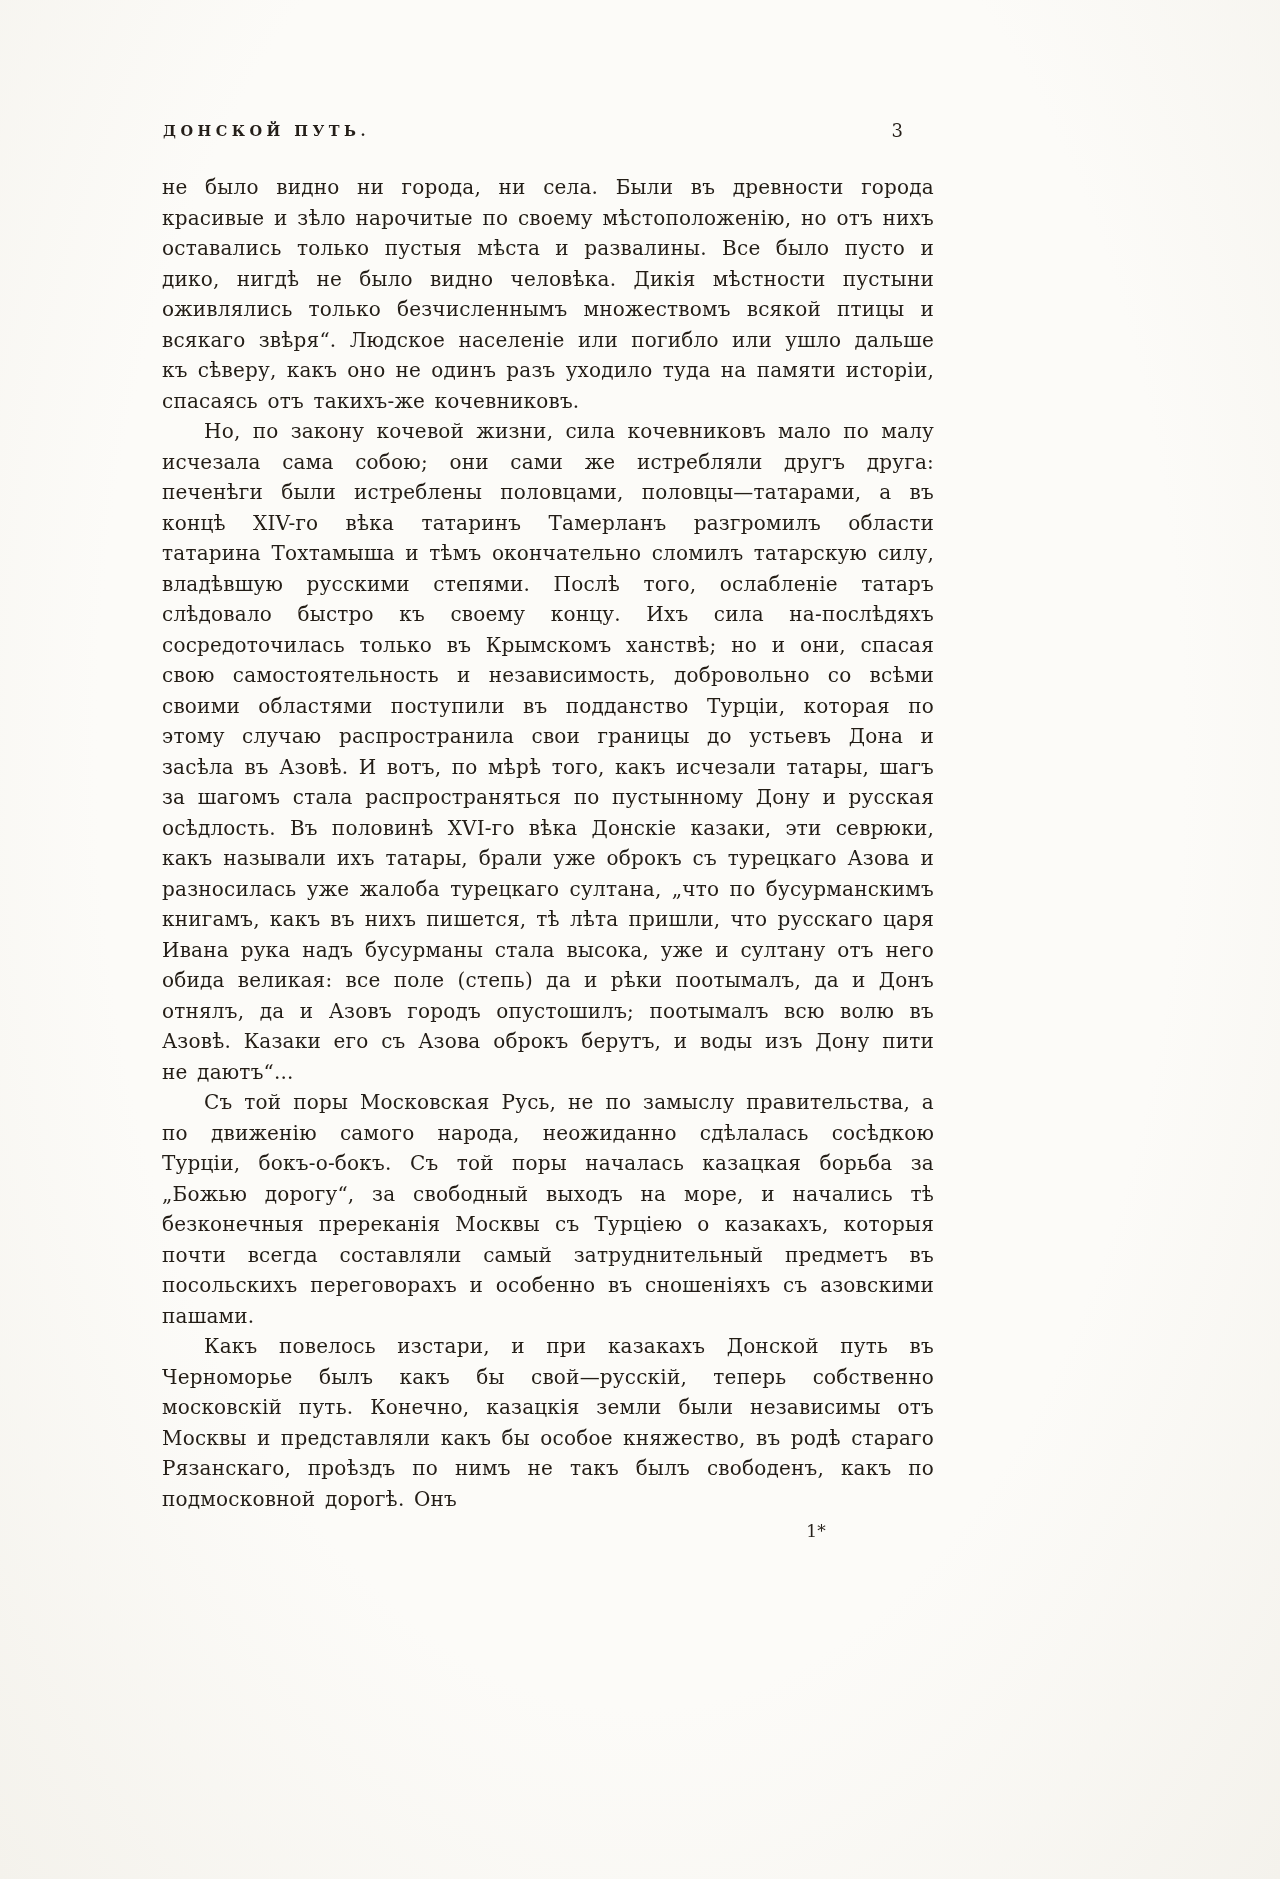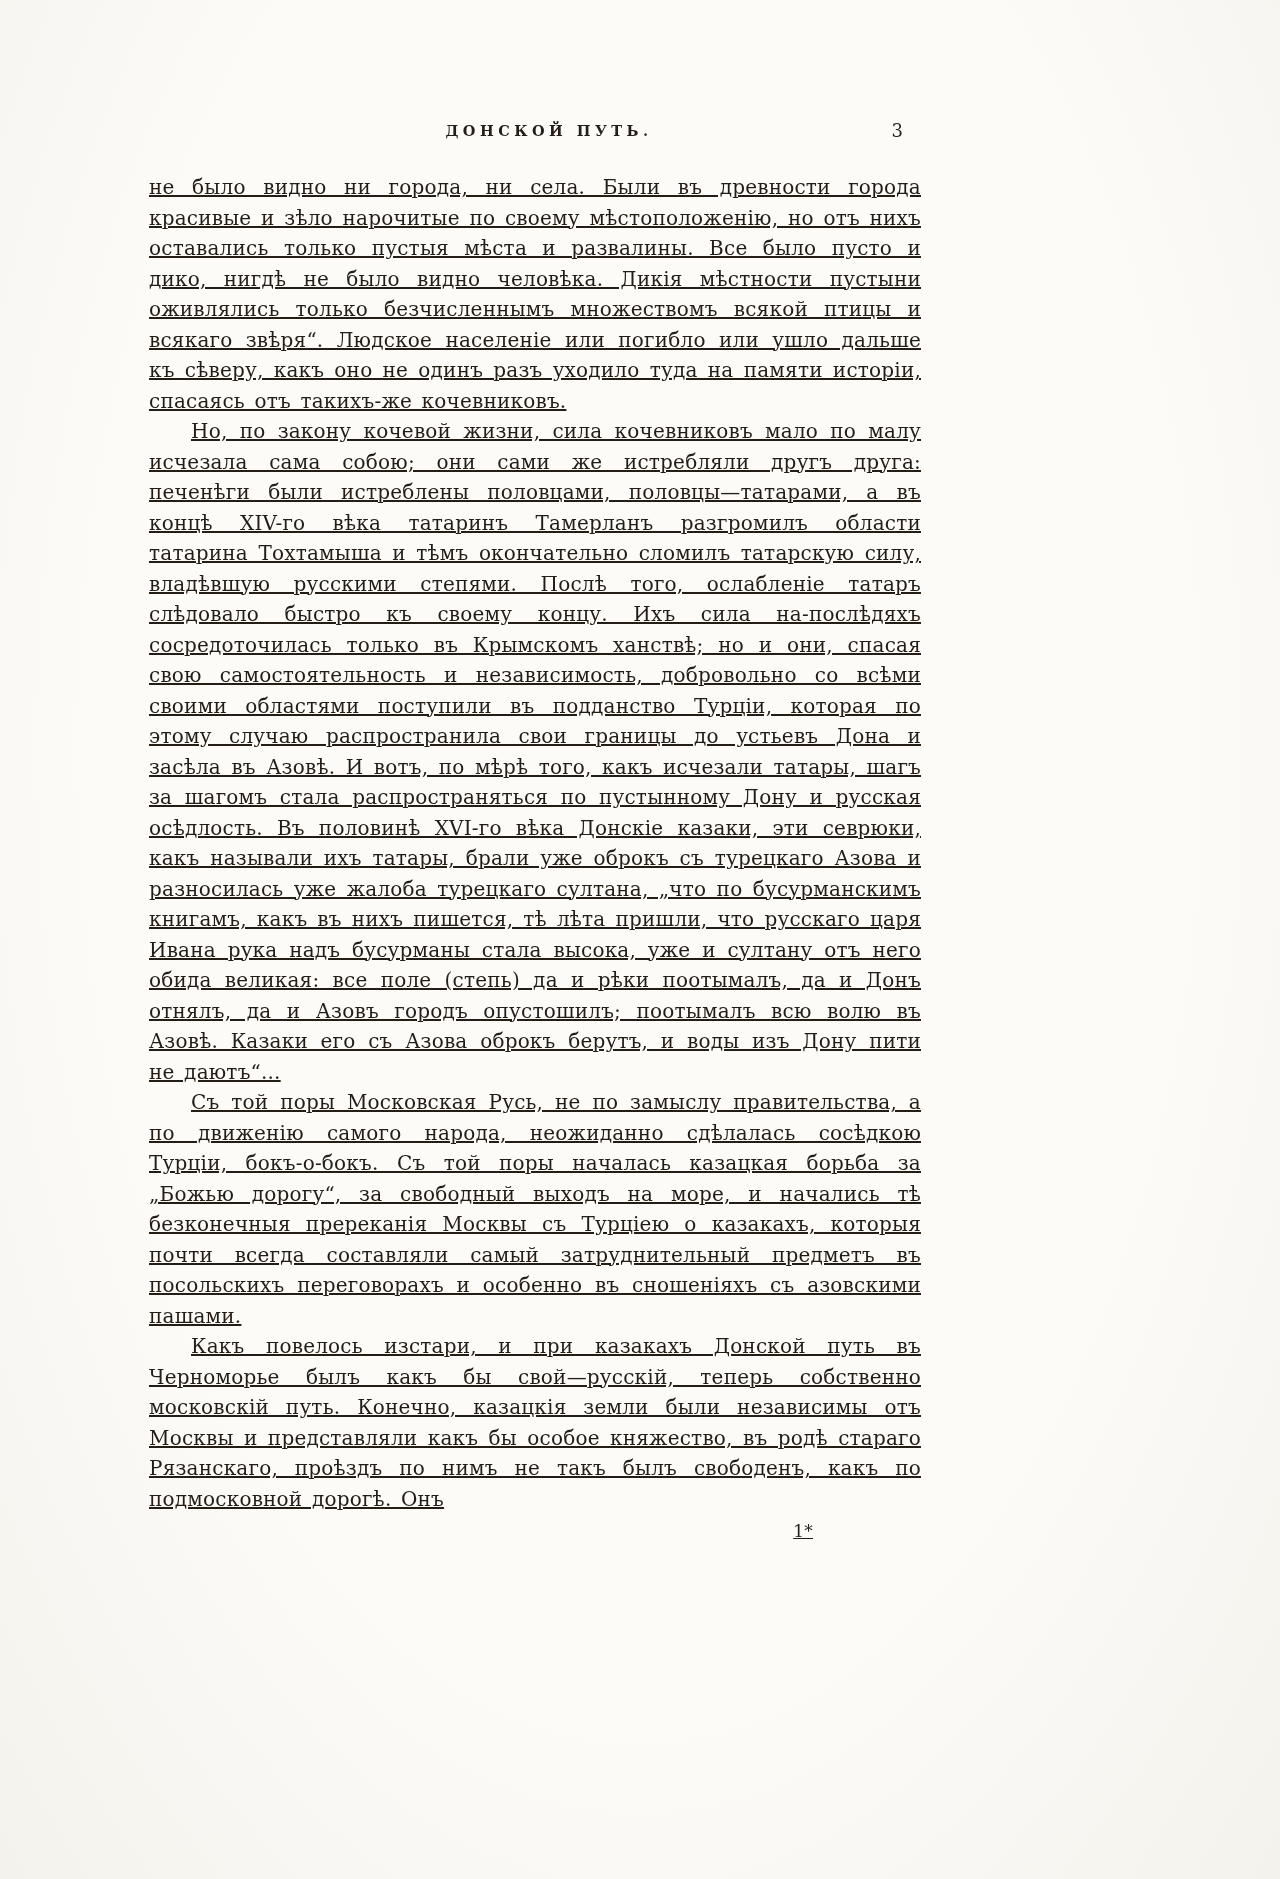--- a/index.html
+++ b/index.html
@@ -22,45 +22,43 @@
     position: absolute;
     top: 122px;
     left: 163px;
     width: 772px;
     height: 24px;
   }
   .running-title {
     position: absolute;
     left: 0;
     right: 0;
-    text-align: center;
     font-size: 14.5px;
     font-weight: bold;
     letter-spacing: 4.5px;
     color: #241e18;
   }
   .page-number {
     position: absolute;
     right: 32px;
     top: -2px;
     font-size: 18px;
     color: #241e18;
   }
   .text-block {
     position: absolute;
     top: 172px;
-    left: 149px;
+    left: 162px;
     width: 772px;
     font-size: 20px;
     line-height: 30.5px;
     text-align: justify;
     word-spacing: 3px;
     letter-spacing: 0.2px;
     color: #231d16;
-    text-decoration: underline;
   }
   .text-block p {
     margin: 0;
     padding: 0;
     text-indent: 42px;
   }
   .text-block p.no-indent {
     text-indent: 0;
   }
   .signature-mark {

